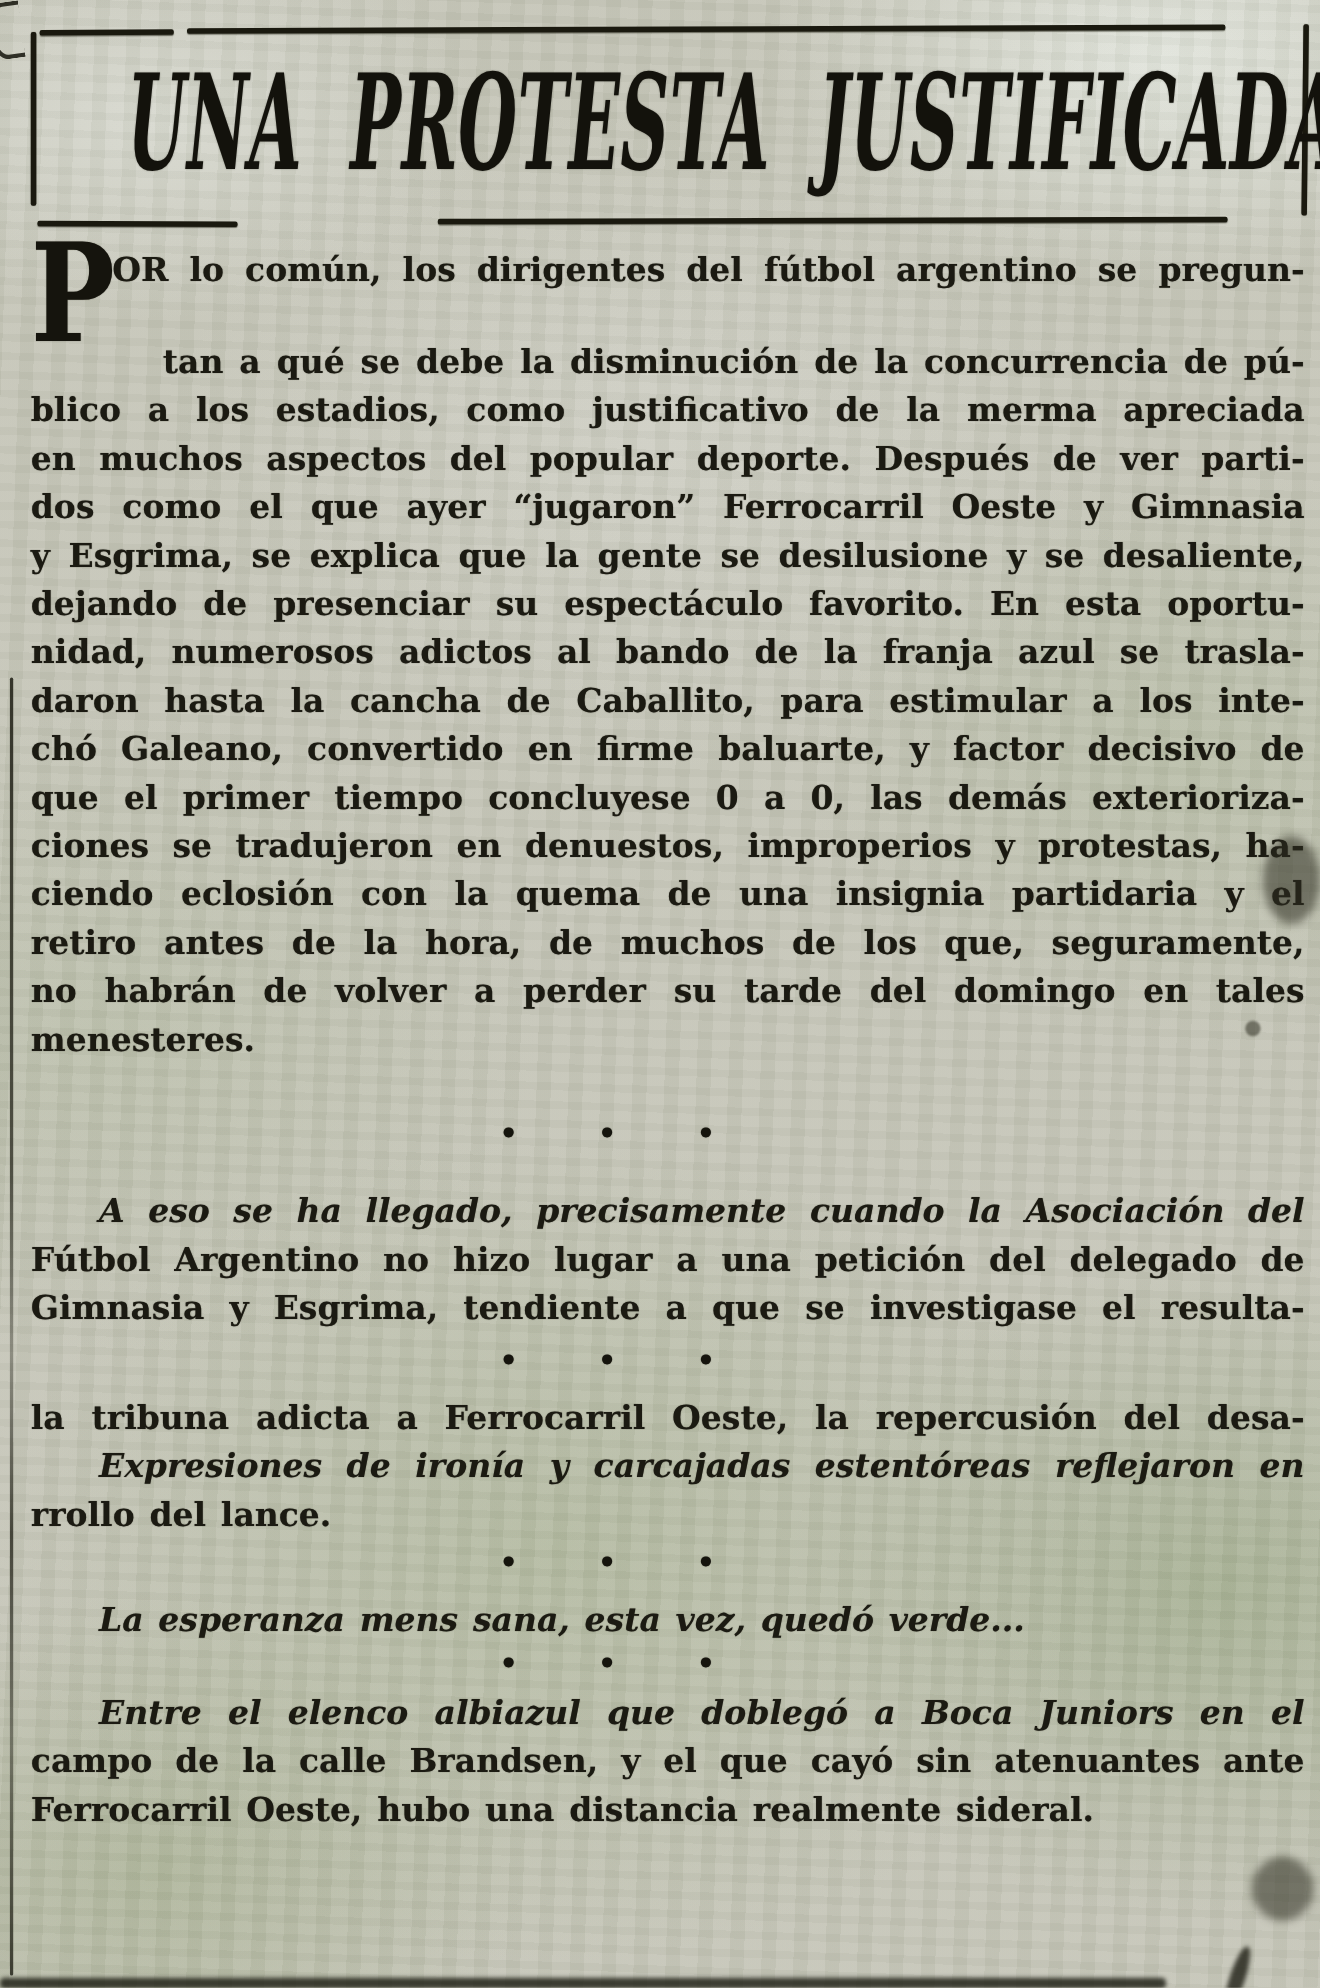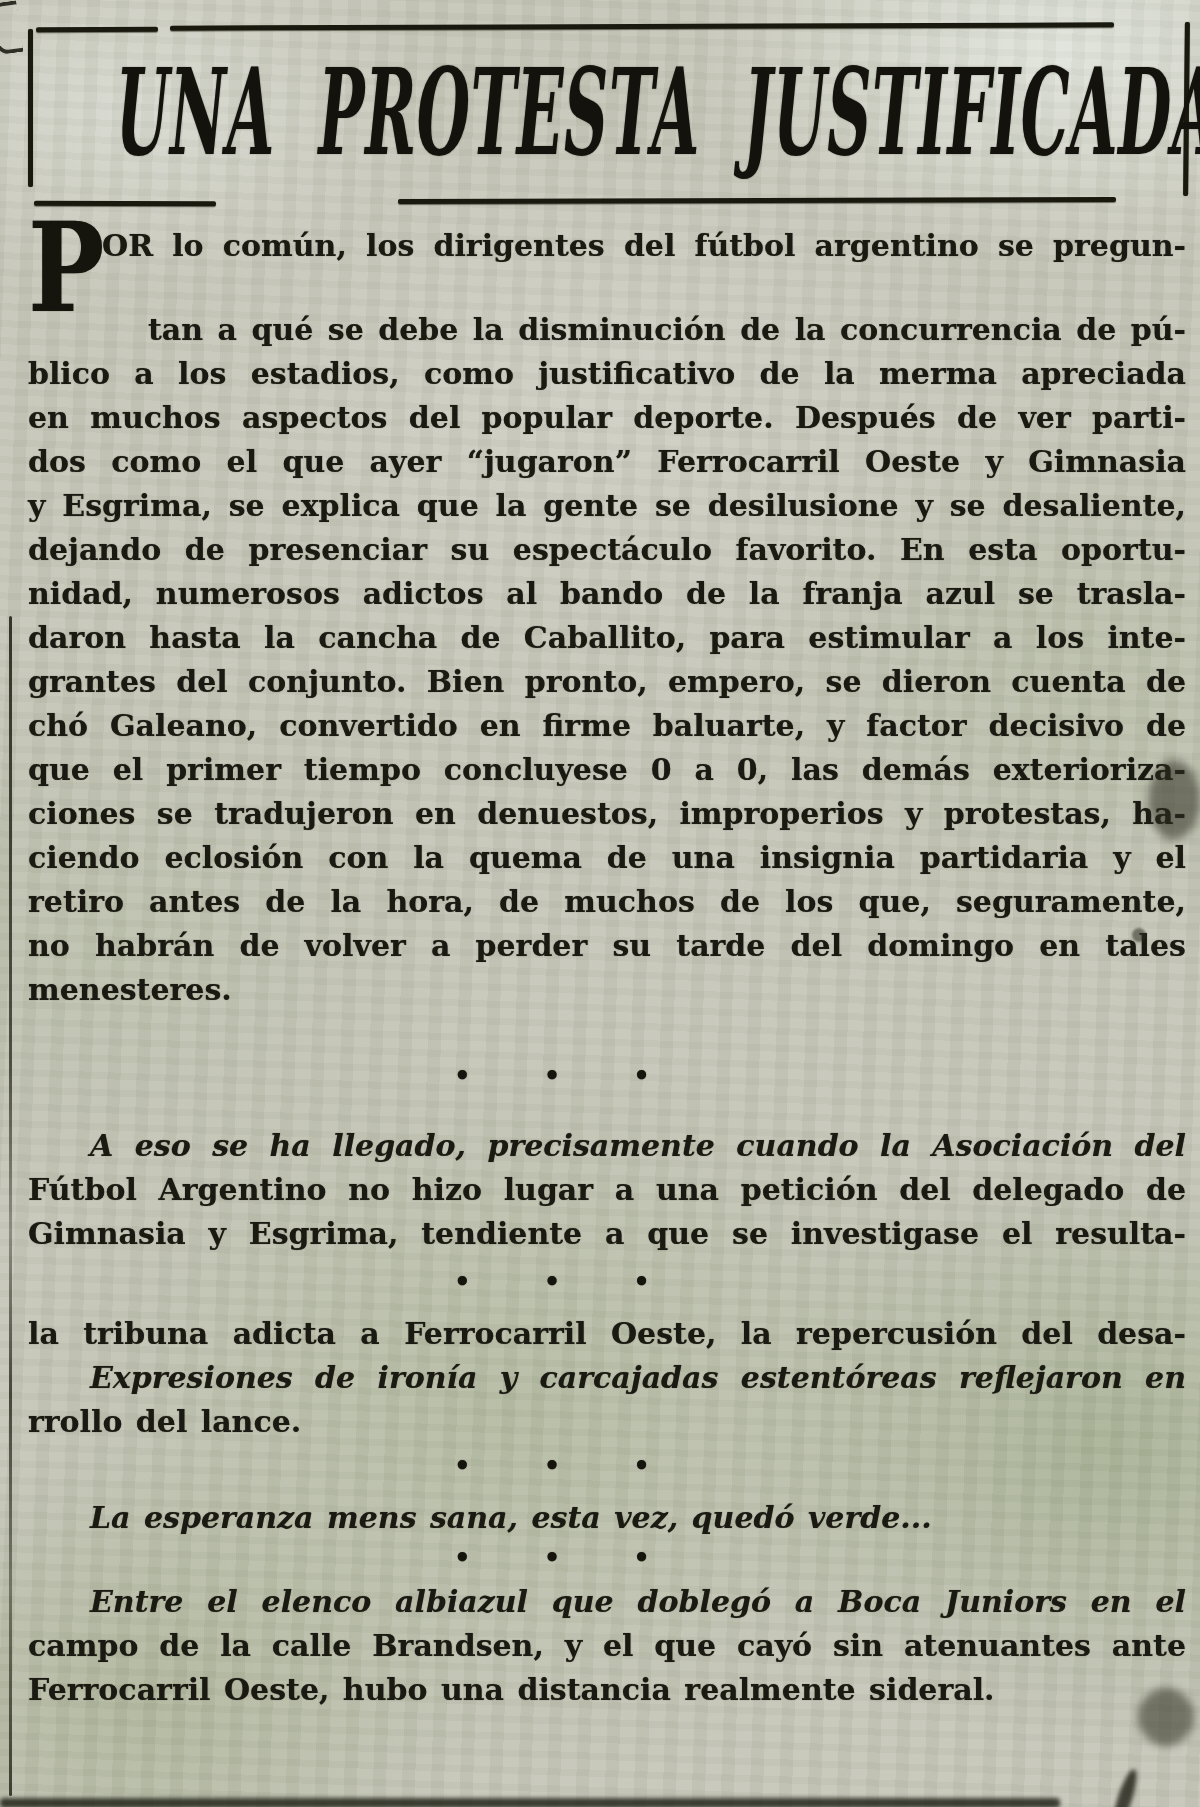--- a/index.html
+++ b/index.html
@@ -109,21 +109,20 @@
       <span class="drop-cap">P</span>
       <div class="tline">OR lo común, los dirigentes del fútbol argentino se pregun-</div>
       <div class="tline indent2">tan a qué se debe la disminución de la concurrencia de pú-</div>
       <div class="tline">blico a los estadios, como justificativo de la merma apreciada</div>
       <div class="tline">en muchos aspectos del popular deporte. Después de ver parti-</div>
       <div class="tline">dos como el que ayer “jugaron” Ferrocarril Oeste y Gimnasia</div>
       <div class="tline">y Esgrima, se explica que la gente se desilusione y se desaliente,</div>
       <div class="tline">dejando de presenciar su espectáculo favorito. En esta oportu-</div>
       <div class="tline">nidad, numerosos adictos al bando de la franja azul se trasla-</div>
       <div class="tline">daron hasta la cancha de Caballito, para estimular a los inte-</div>
-      <div class="tline">grantes del conjunto. Bien pronto, empero, se dieron cuenta de</div>
       <div class="tline">chó Galeano, convertido en firme baluarte, y factor decisivo de</div>
       <div class="tline">que el primer tiempo concluyese 0 a 0, las demás exterioriza-</div>
       <div class="tline">ciones se tradujeron en denuestos, improperios y protestas, ha-</div>
       <div class="tline">ciendo eclosión con la quema de una insignia partidaria y el</div>
       <div class="tline">retiro antes de la hora, de muchos de los que, seguramente,</div>
       <div class="tline">no habrán de volver a perder su tarde del domingo en tales</div>
       <div class="tline last">menesteres.</div>
     </div>
     <div class="dots dots-1">• • •</div>
     <div class="paragraph">

